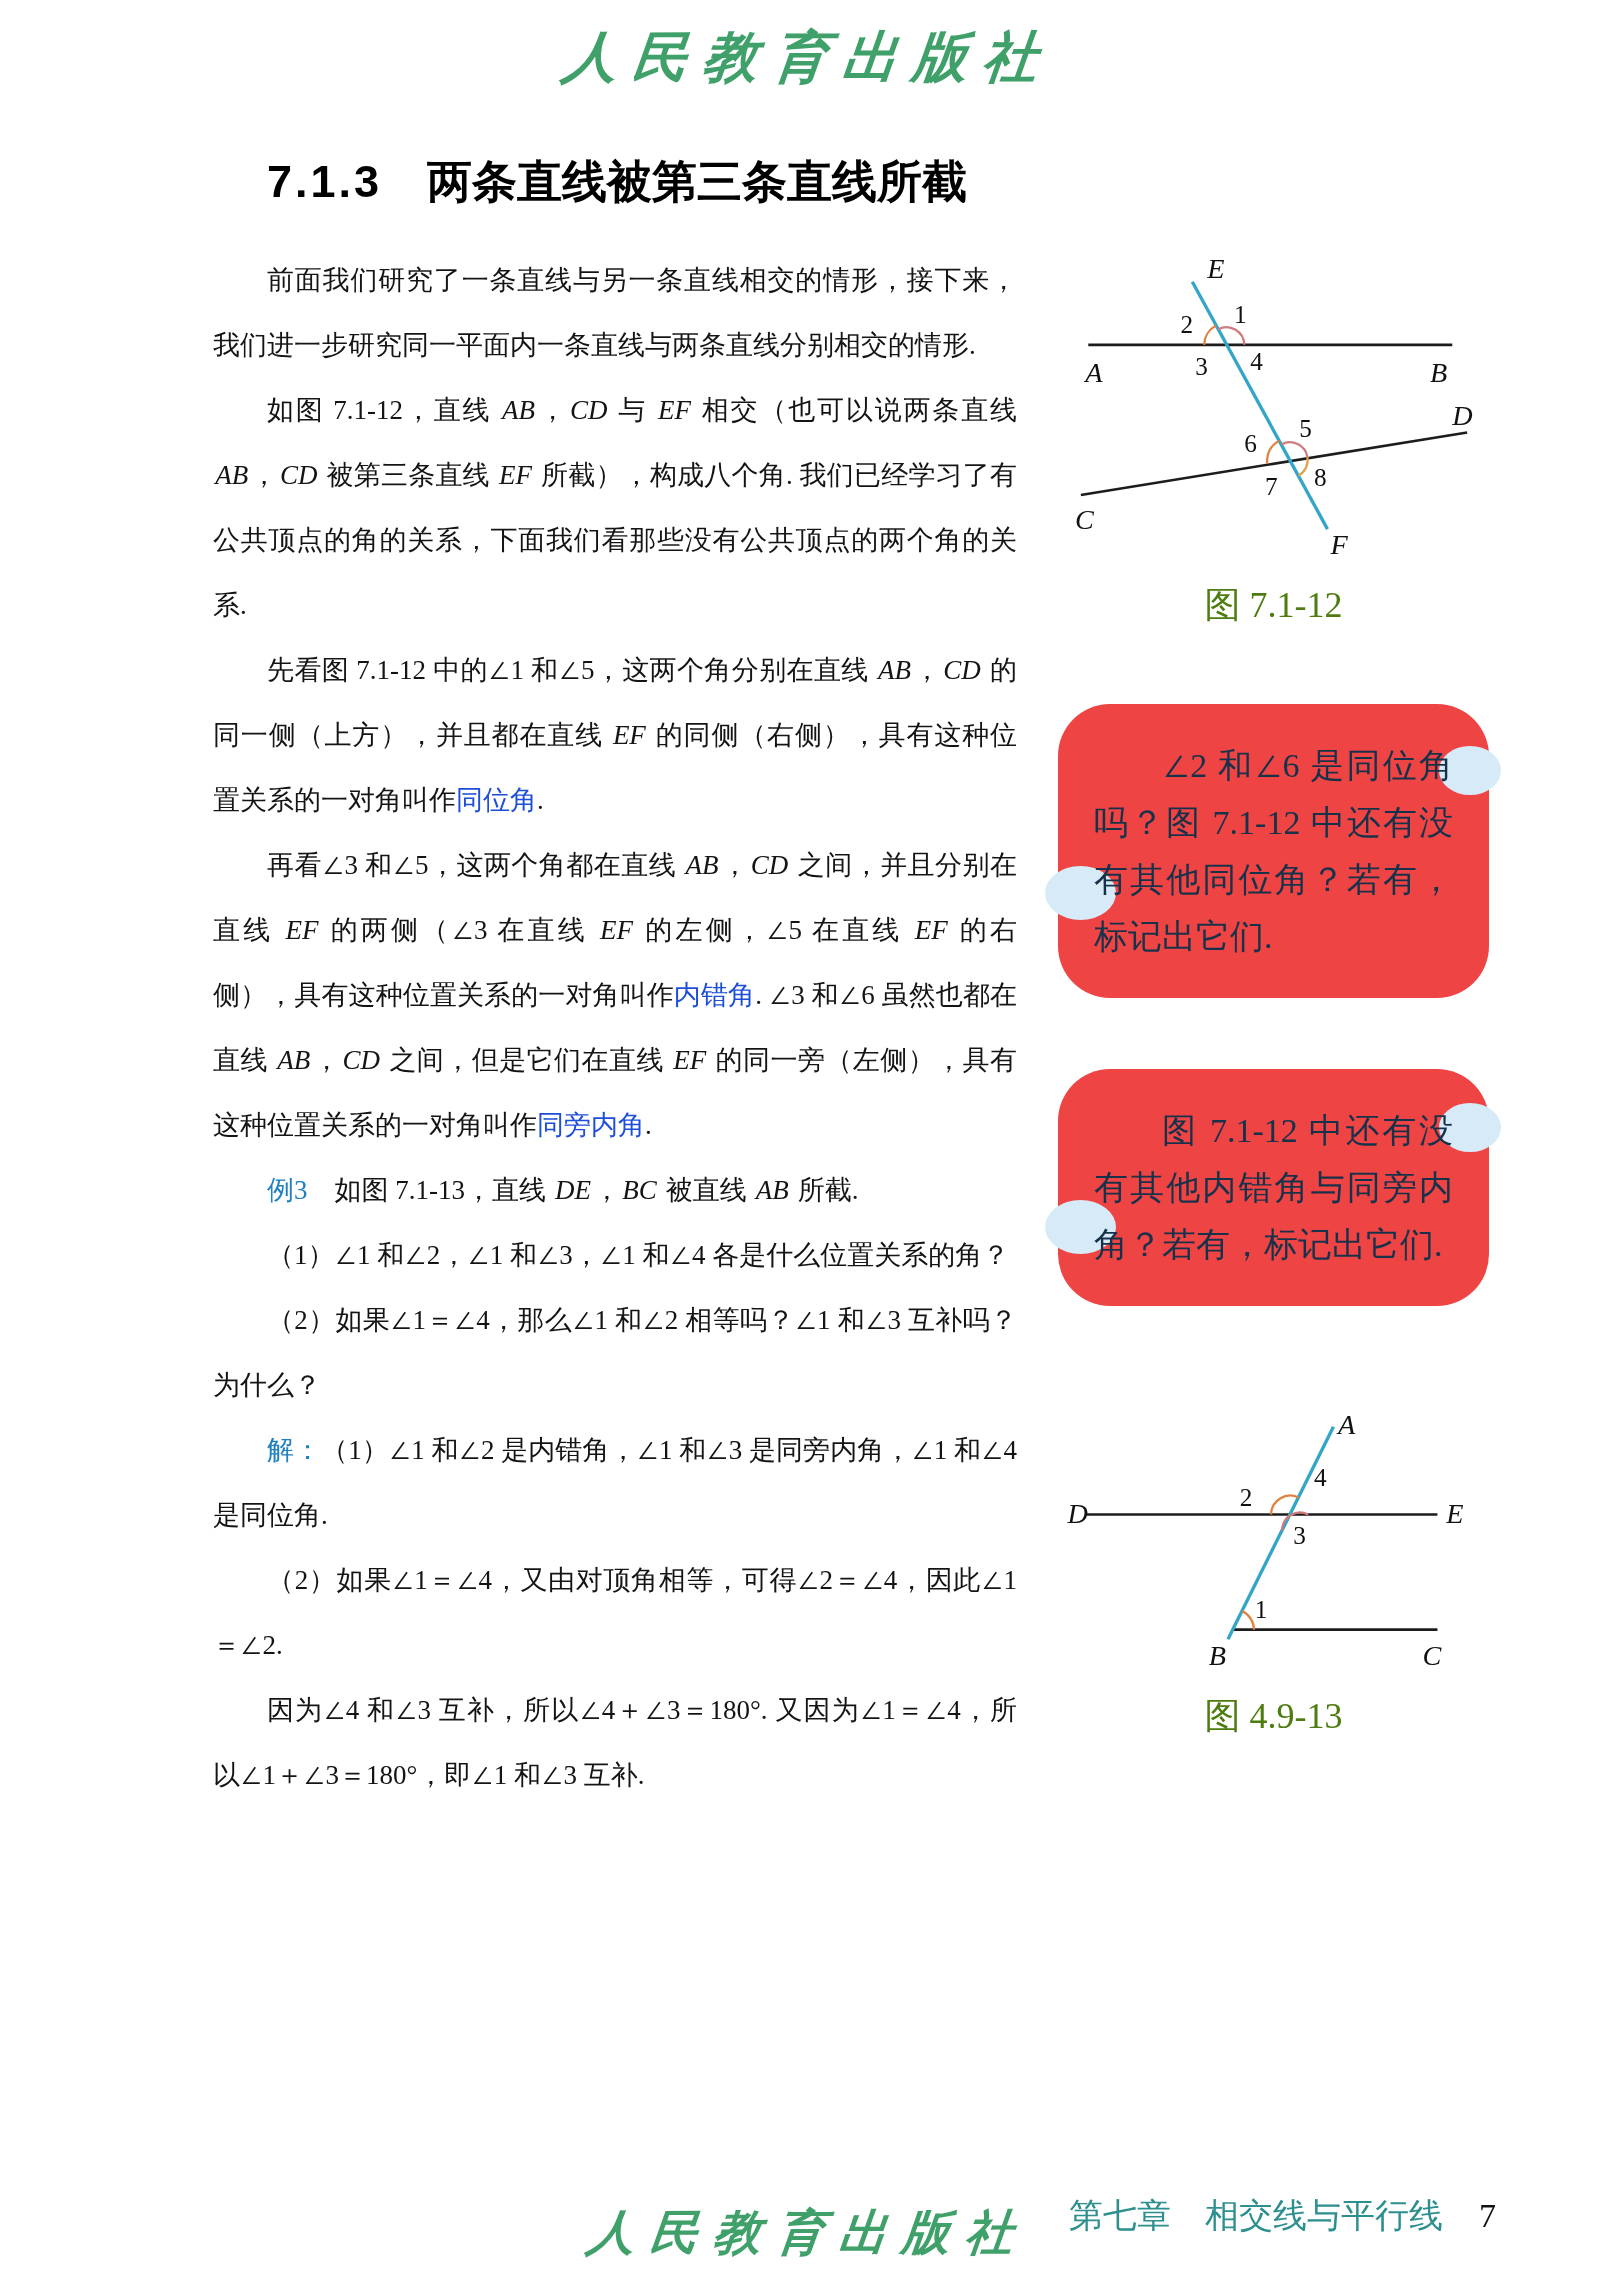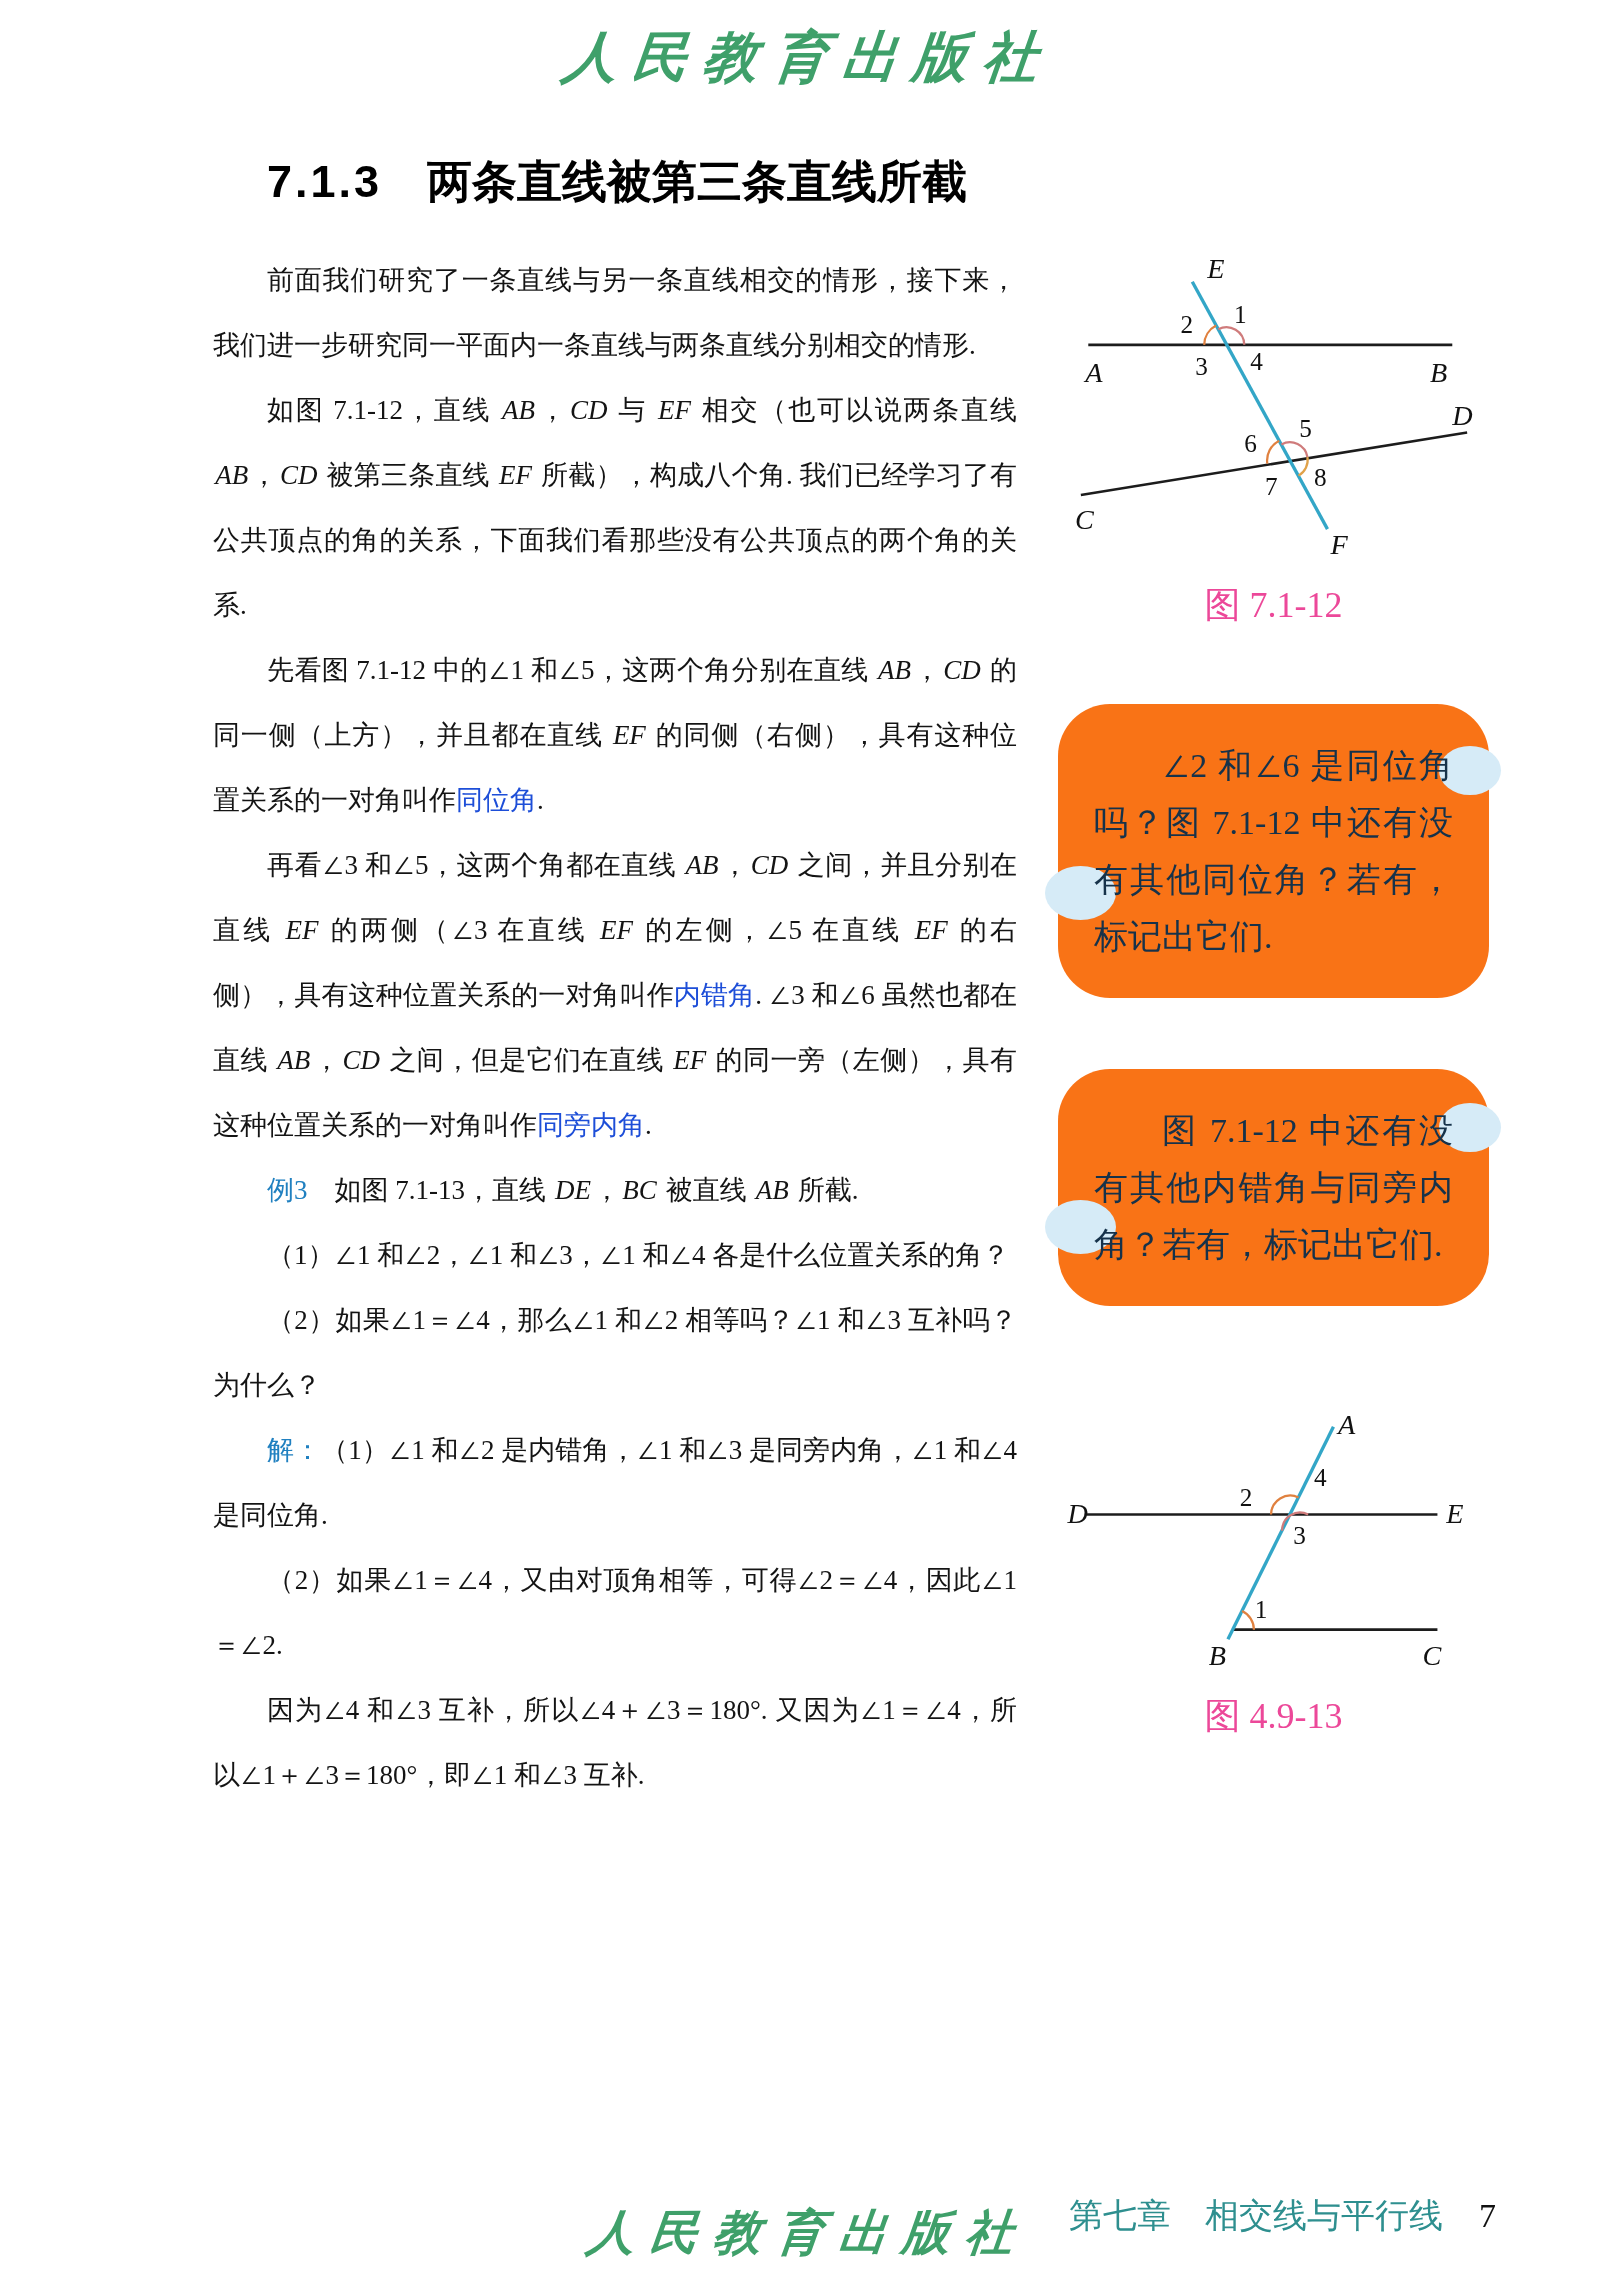--- a/index.html
+++ b/index.html
@@ -24,32 +24,32 @@
   .section-title {
     font-family:"Liberation Sans", sans-serif; font-weight:bold;
     font-size:45px; color:#000; margin-left:54px; margin-bottom:36px;
   }
   .section-title .num { margin-right:45px; letter-spacing:3px; }
 
   .figures-col { float:right; width:431px; margin-left:41px; }
   .figure { width:431px; }
   .figure.fig2 { margin-top:97px; }
   .fig-svg { display:block; margin:0 auto; }
-  .fig-caption { text-align:center; font-size:36px; margin-top:13.4px; color:#ec4899; }
+  .fig-caption { text-align:center; font-size:36px; margin-top:13.4px; color:#4d7c0f; }
 
   .ln-black { stroke:#1c1c1c; stroke-width:3.5; }
   .ln-cyan  { stroke:#33a6c7; stroke-width:4.5; }
   .arc-o { stroke:#e0813f; stroke-width:3; fill:none; }
   .arc-r { stroke:#cf7b7b; stroke-width:3; fill:none; }
   .arc-y { stroke:#e0a24a; stroke-width:3; fill:none; }
   .lbl { font-size:38px; font-style:italic; font-family:"Liberation Serif", serif; fill:#111; }
   .ang { font-size:34px; font-family:"Liberation Serif", serif; fill:#111; }
 
   .bubble {
-    position:relative; background:#f97316; border-radius:52px;
+    position:relative; background:#ef4444; border-radius:52px;
     padding:33px 36px; margin-top:74px;
   }
   .bubble + .bubble { margin-top:71px; }
   .bubble::before {
     content:""; position:absolute; left:-13.4px; top:55%;
     width:71px; height:54px; border-radius:50%; background:#d6ebf7;
   }
   .bubble::after {
     content:""; position:absolute; right:-12px; top:14%;
     width:62px; height:49px; border-radius:50%; background:#d6ebf7;

